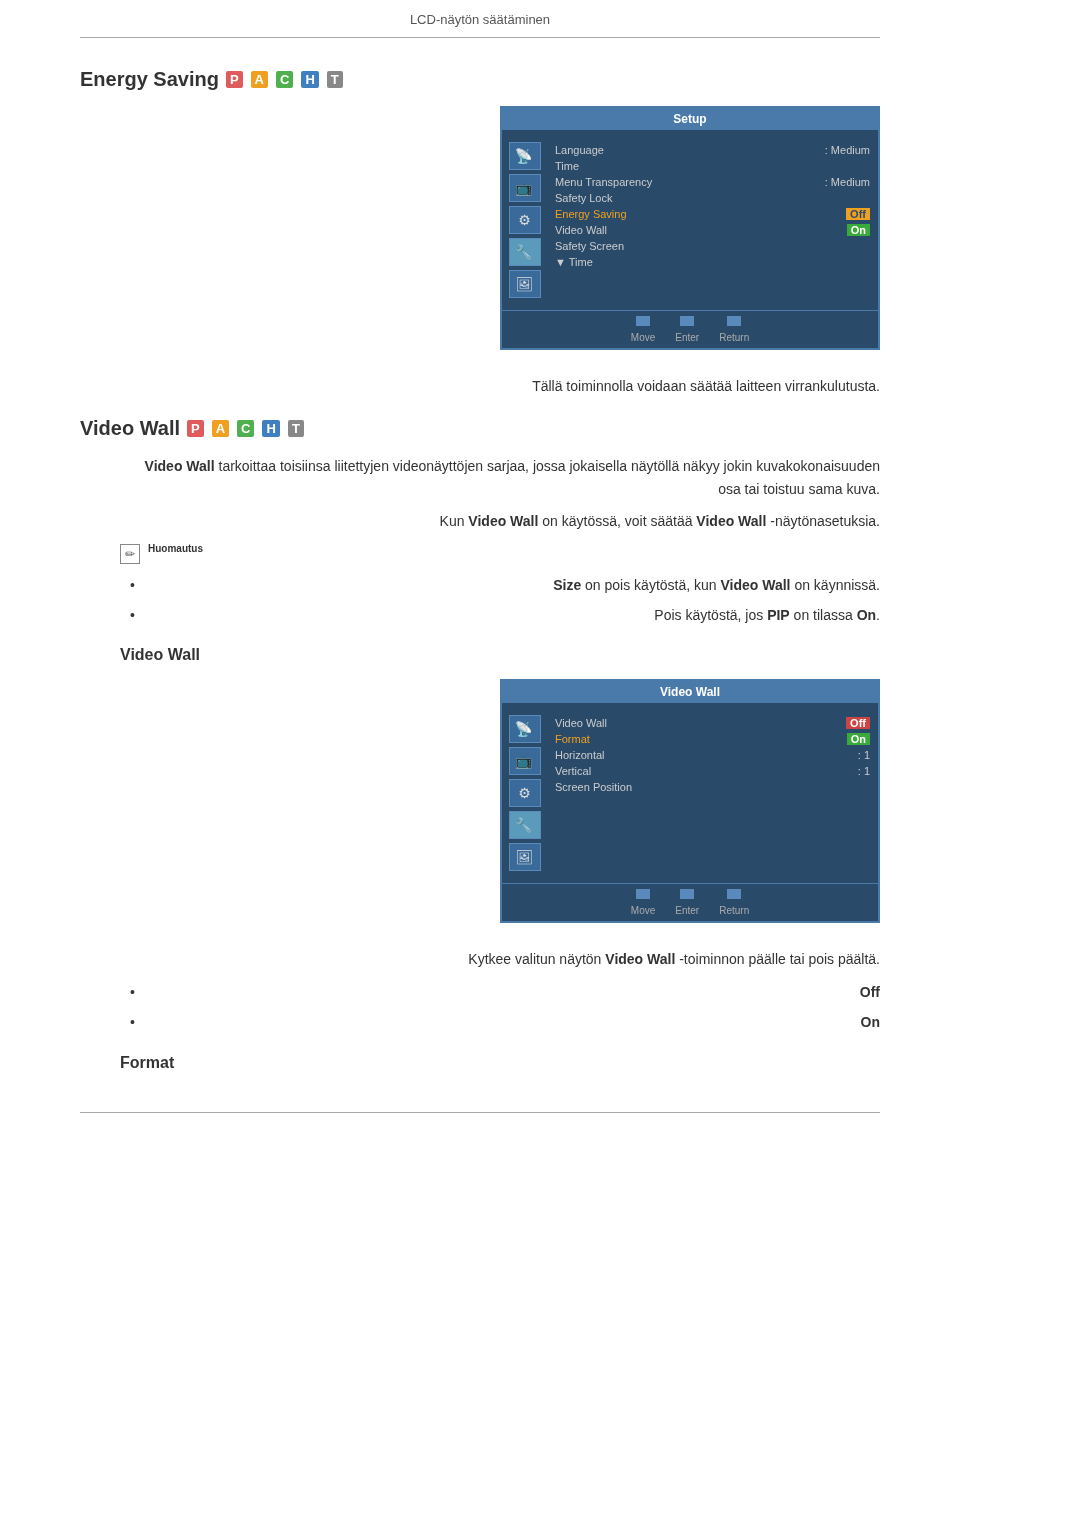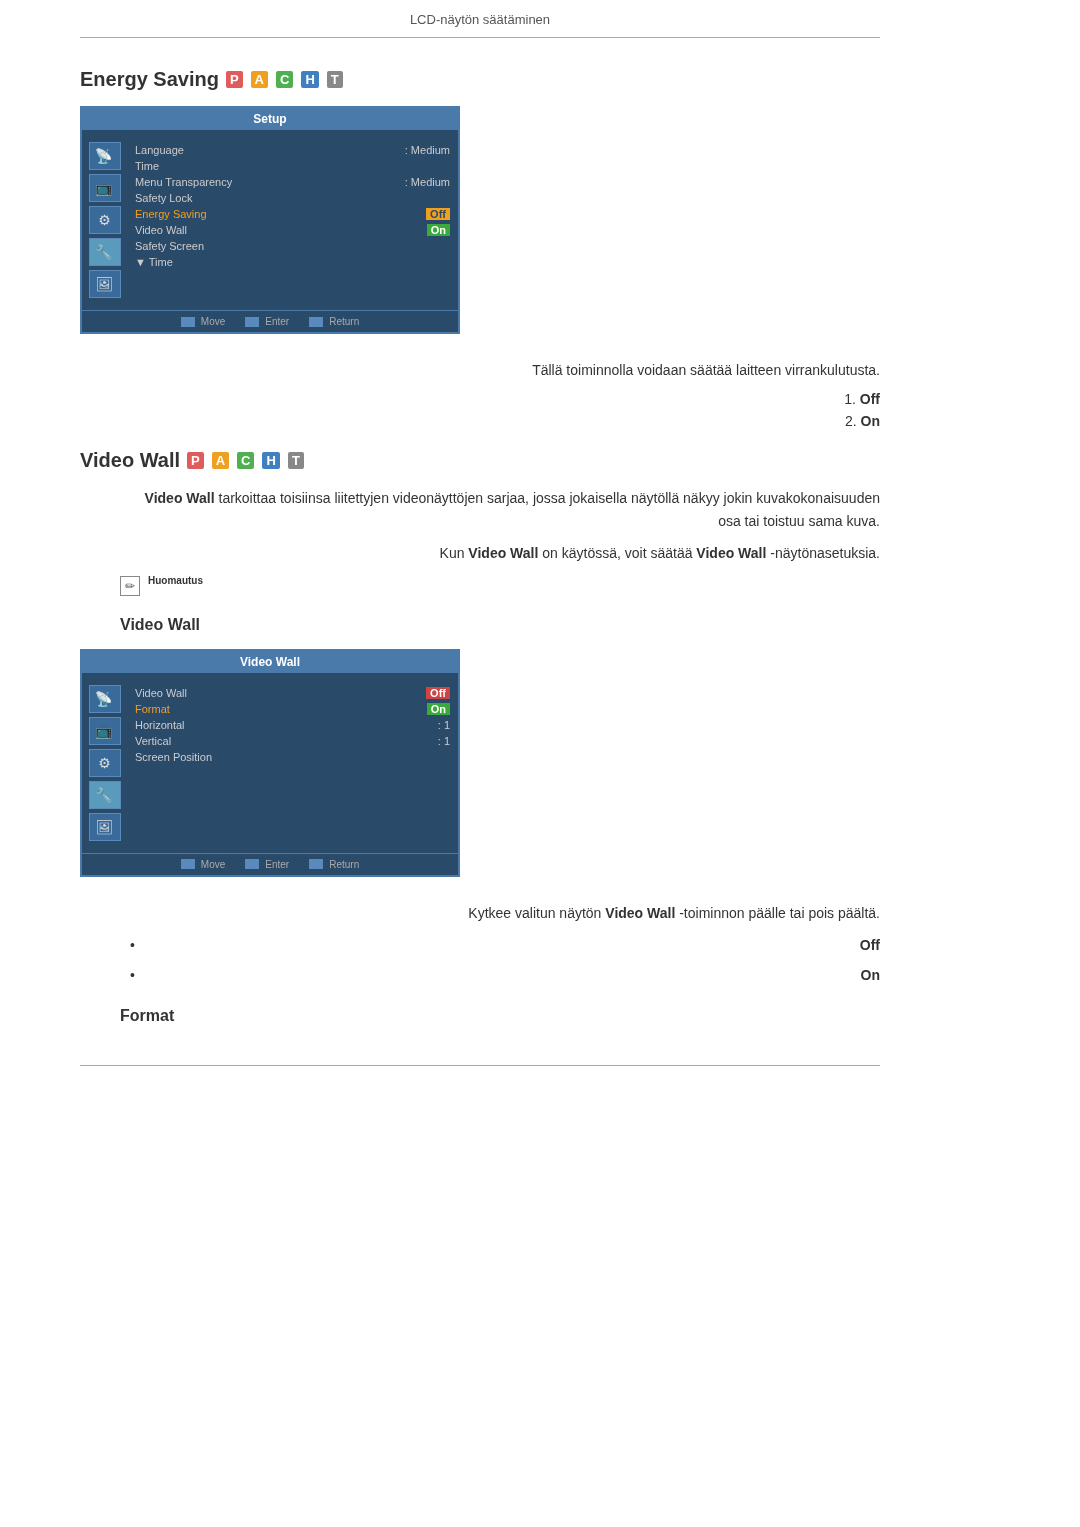--- a/index.html
+++ b/index.html
@@ -104,21 +104,21 @@
     }
     .bullet-list li::before {
       content: "•";
       position: absolute;
       left: 0;
     }
 
     
     .osd-container {
       display: flex;
-      justify-content: flex-start;
+      justify-content: flex-end;
       margin: 15px 0 25px 0;
     }
 
     .osd-screen {
       width: 380px;
       background: #2a4a6a;
       border: 2px solid #4a7aaa;
       font-size: 12px;
       color: #ddd;
       position: relative;
@@ -199,20 +199,21 @@
       padding: 5px 8px;
       border-top: 1px solid #4a7aaa;
       font-size: 10px;
       color: #aaa;
     }
 
     .osd-footer-item {
       display: flex;
       align-items: center;
       gap: 6px;
+      flex-direction: column;
     }
 
     .osd-footer-icon {
       width: 14px;
       height: 10px;
       background: #5a8abb;
       display: inline-block;
     }
 
     .note-box {
@@ -337,24 +338,20 @@
         <div class="osd-footer-item">
           <span class="osd-footer-icon"></span>
           <span>Return</span>
         </div>
       </div>
     </div>
   </div>
 
   <div class="section-content">
     <p>Tällä toiminnolla voidaan säätää laitteen virrankulutusta.</p>
-    <ol class="numbered-list">
-      <li>1. <strong>Off</strong></li>
-      <li>2. <strong>On</strong></li>
-    </ol>
   </div>
 
   <div class="section-title">
     <span>Video Wall</span>
     <span class="badge badge-p">P</span>
     <span class="badge badge-a">A</span>
     <span class="badge badge-c">C</span>
     <span class="badge badge-h">H</span>
     <span class="badge badge-t">T</span>
   </div>
@@ -371,20 +368,26 @@
       <strong>Video Wall</strong>
       <span> -näytönasetuksia.</span>
     </p>
 
     <div class="note-box">
       <div class="note-icon">✏</div>
       <span class="note-label">Huomautus</span>
     </div>
 
     <ul class="bullet-list">
+      <li>
+        <strong>Size</strong> on pois käytöstä, kun <strong>Video Wall</strong> on käynnissä.
+      </li>
+      <li>
+        Pois käytöstä, jos <strong>PIP</strong> on tilassa <strong>On</strong>.
+      </li>
     </ul>
   </div>
 
   <div class="sub-section-title" style="margin-left: 40px;">Video Wall</div>
 
   <div class="osd-container">
     <div class="osd-screen">
       <div class="osd-title-bar">Video Wall</div>
       <div class="osd-body">
         <div class="osd-icons">

